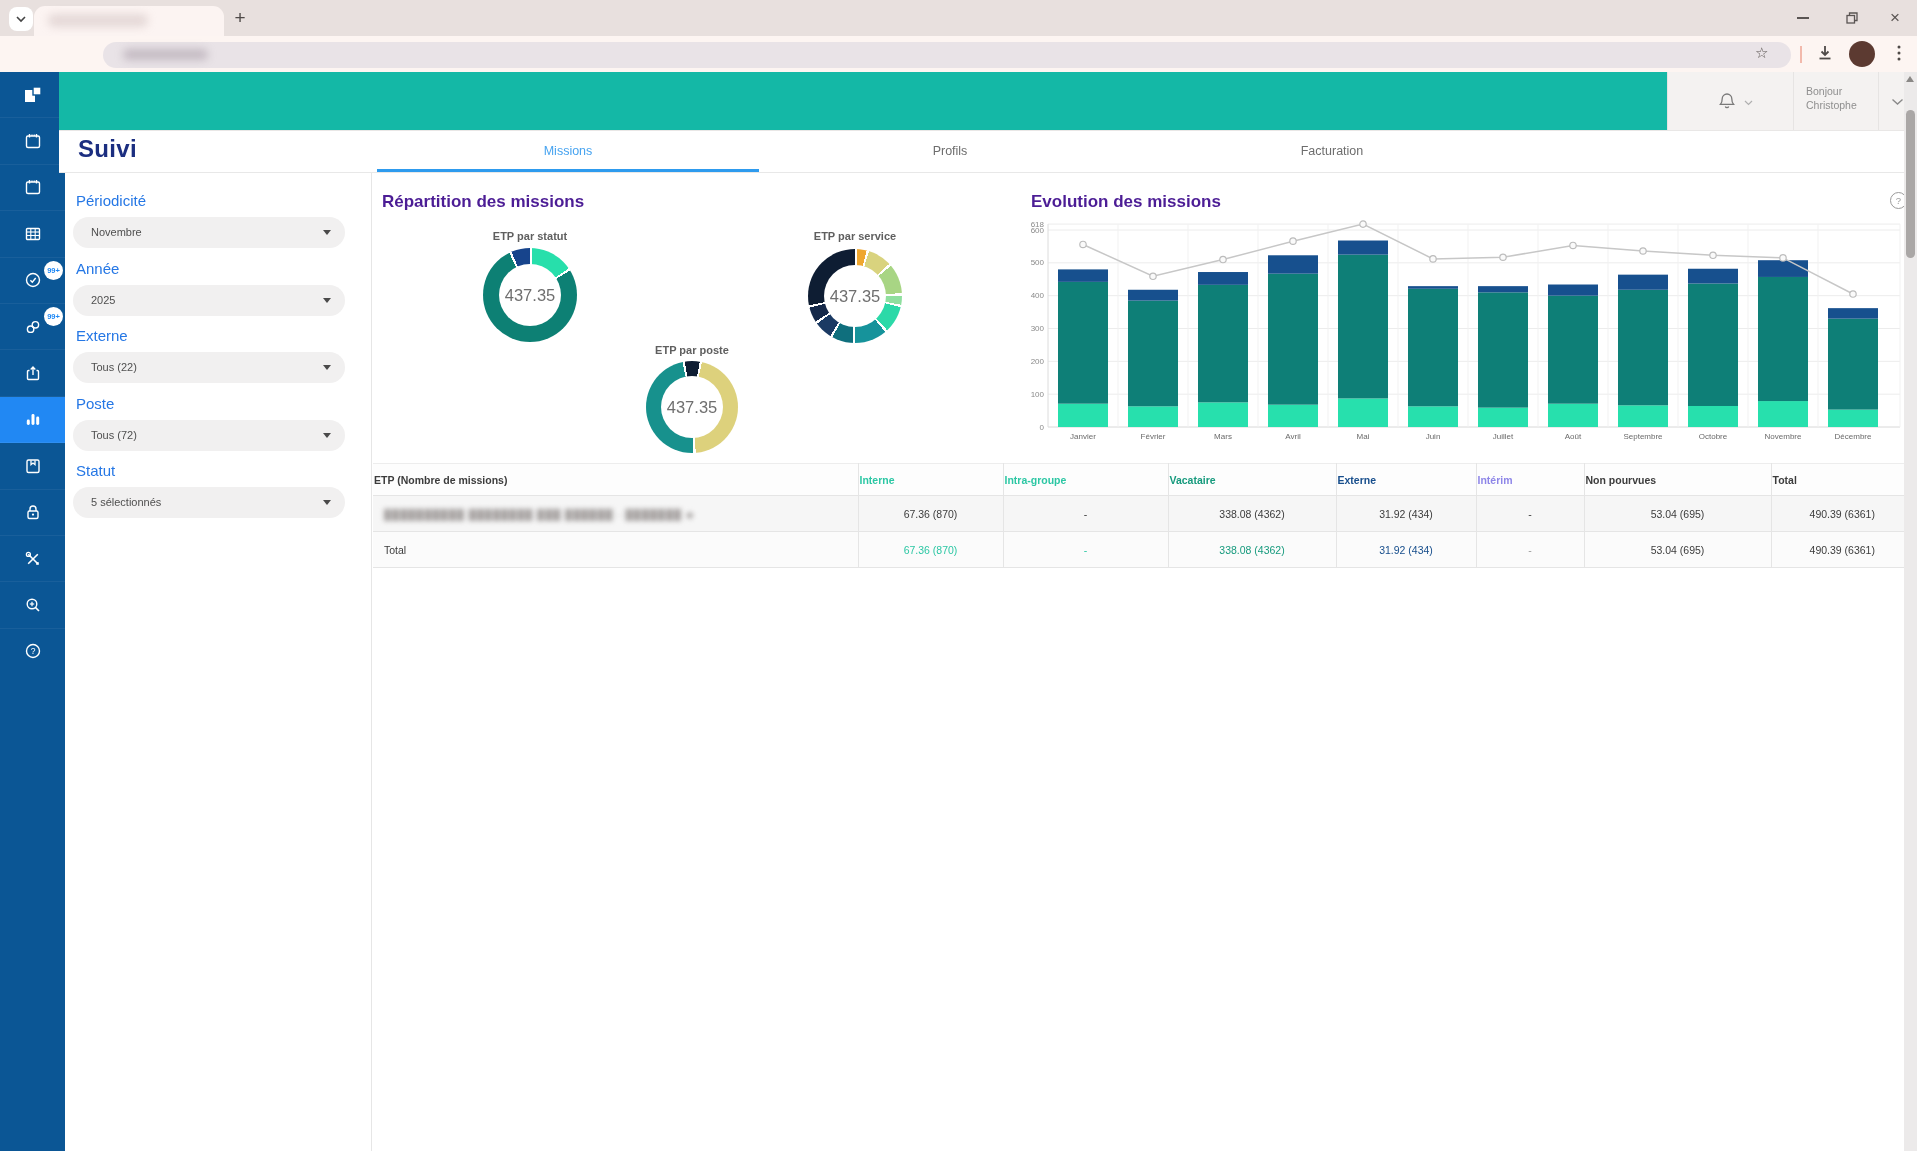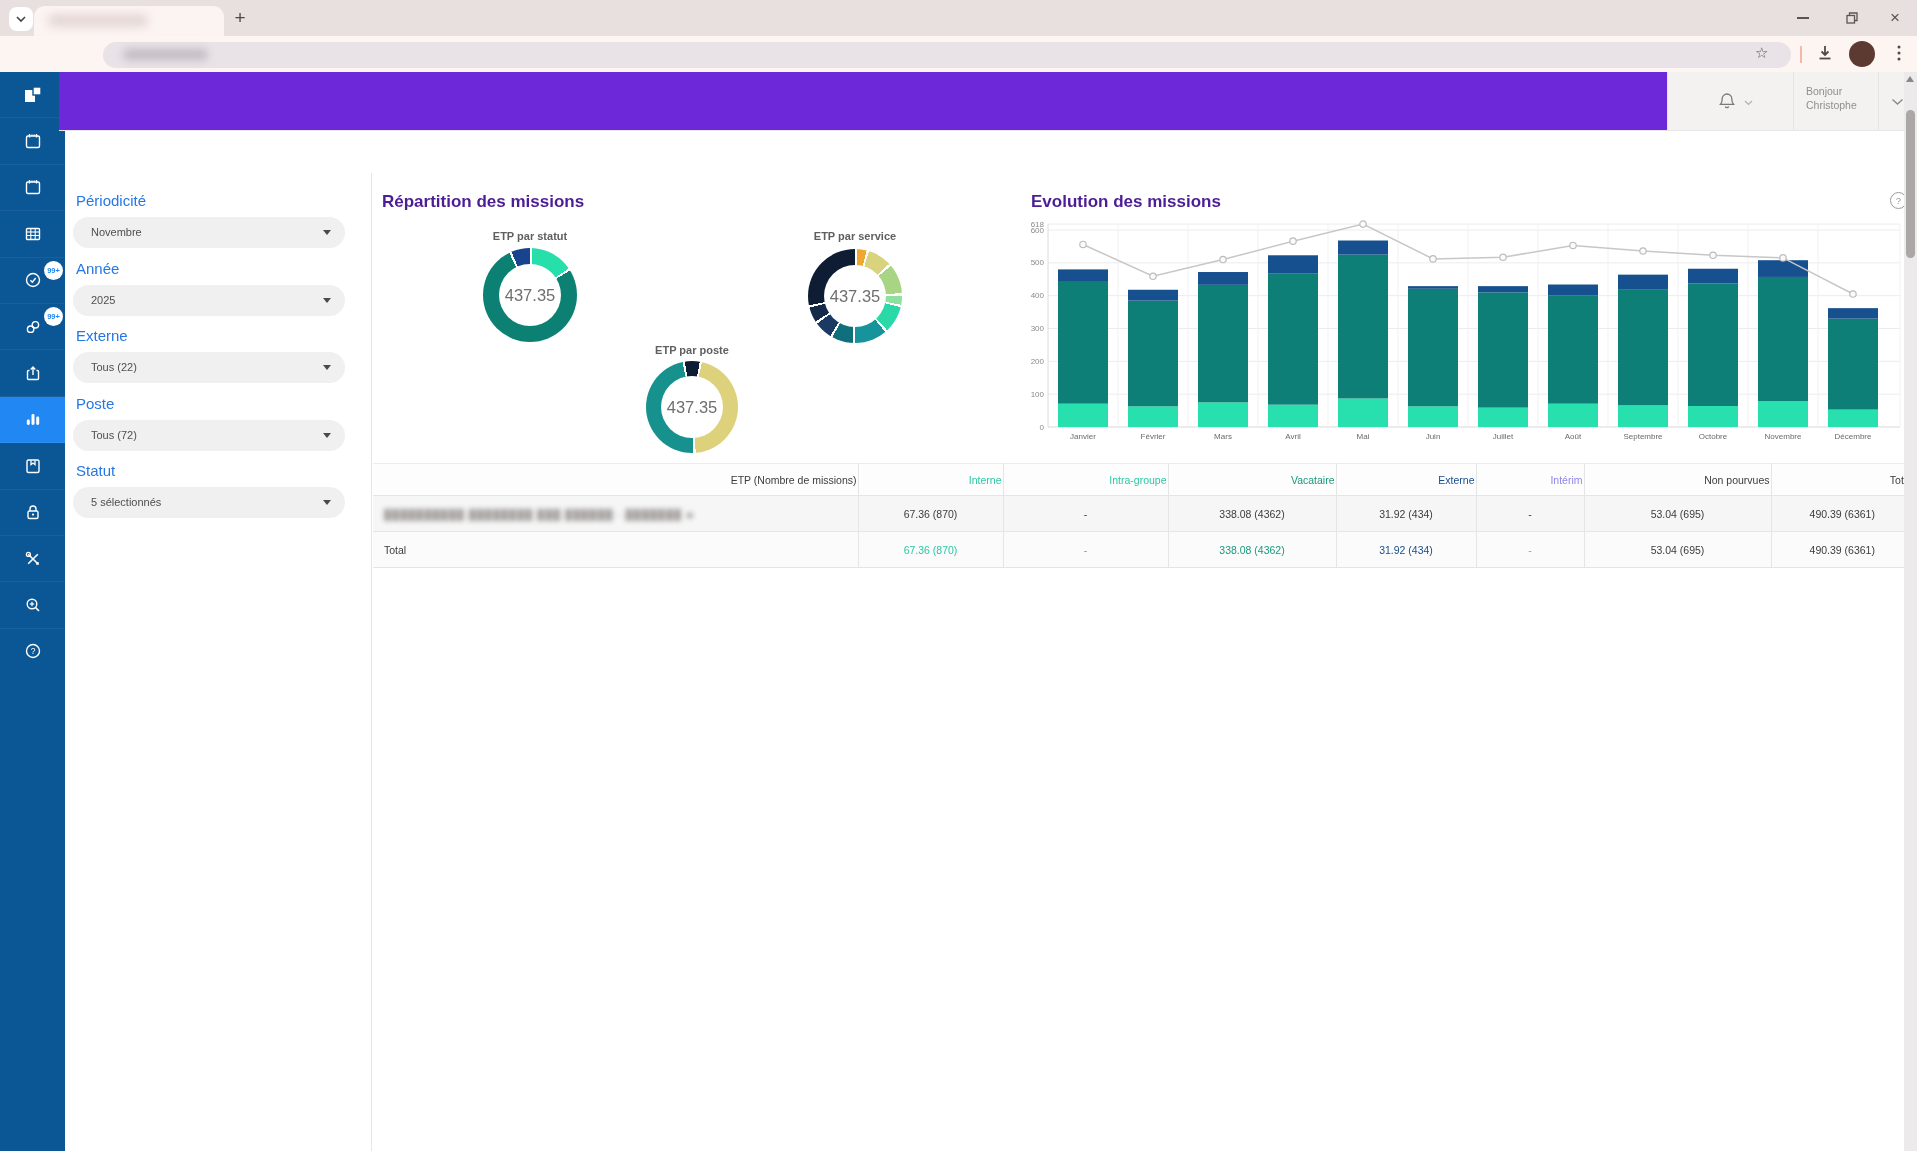--- a/index.html
+++ b/index.html
@@ -20,21 +20,21 @@
   .pinkdiv{position:absolute;left:1800px;top:46px;width:2px;height:17px;background:#f2b9ac}
   .avatar{position:absolute;left:1849px;top:41px;width:26px;height:26px;border-radius:50%;background:#5c3a31;cursor:pointer}
   
   .sidebar{position:absolute;left:0;top:72px;width:65px;height:1079px;background:#0b5695}
   .sb-item{height:45.4px;display:flex;align-items:center;justify-content:center;position:relative;
            border-bottom:1px solid rgba(255,255,255,0.06);cursor:pointer}
   .sb-item.active{background:#2188f3}
   .badge{position:absolute;right:2px;top:3px;width:19px;height:19px;border-radius:50%;background:#fff;
          display:flex;align-items:center;justify-content:center;font-size:7.5px;font-weight:bold;color:#1e88f5}
   
-  .appheader{position:absolute;left:59px;top:72px;width:1858px;height:59px;background:#6d28d9;border-bottom:1px solid #e9e7e6;box-sizing:border-box}
+  .appheader{position:absolute;left:59px;top:72px;width:1858px;height:59px;background:#14b8a6;border-bottom:1px solid #e9e7e6;box-sizing:border-box}
   .hdr-right{position:absolute;right:0;top:0;width:249px;height:58px;background:#f4f2f1;border-left:1px solid #e6e4e3}
   .hdr-sep{position:absolute;top:0;width:1px;height:58px;background:#e6e4e3}
   .greeting{position:absolute;left:138px;top:12px;font-size:10.5px;color:#8f8f8f;line-height:14px}
   
   .titlerow{position:absolute;left:59px;top:131px;width:1858px;height:42px;background:#fff;border-bottom:1px solid #e8e8e8;box-sizing:border-box}
   .pagetitle{position:absolute;left:19px;top:4px;font-size:24px;font-weight:600;color:#1b2e80;letter-spacing:.3px}
   .tab{position:absolute;top:0;width:382px;height:41px;text-align:center;line-height:41px;font-size:12.5px;color:#6d6d6d;cursor:pointer}
   .tab.active{color:#46a3f0}
   .tab-underline{position:absolute;left:318px;top:38px;width:382px;height:3px;background:#2e9bee}
   
@@ -48,21 +48,21 @@
   .sectiontitle{position:absolute;font-size:17px;font-weight:600;color:#4c1d95}
   .donut{position:absolute;border-radius:50%}
   .donut .hole{position:absolute;inset:16px;background:#fff;border-radius:50%;display:flex;align-items:center;justify-content:center;
                font-size:16.5px;color:#6f6f6f}
   .donut-title{position:absolute;width:150px;text-align:center;font-size:11px;font-weight:700;color:#5f5f5f}
   .infoicon{position:absolute;left:1890px;top:192px;width:15px;height:15px;border:1.2px solid #9a9a9a;border-radius:50%;
             display:flex;align-items:center;justify-content:center;font-size:9.5px;color:#9a9a9a;cursor:pointer}
   
   .tablewrap{position:absolute;left:373px;top:463px;width:1540px}
   .mtable{width:1540px;border-collapse:collapse;table-layout:fixed;font-size:10.5px;color:#3c3c3c}
-  .mtable th{height:29px;font-weight:400;background:#fdfdfd;border-top:1px solid #ededed;border-bottom:1px solid #e5e5e5;border-right:1px solid #e5e5e5;text-align:right}
+  .mtable th{height:29px;font-weight:700;background:#fdfdfd;border-top:1px solid #ededed;border-bottom:1px solid #e5e5e5;border-right:1px solid #e5e5e5;text-align:left}
   .mtable th:last-child,.mtable td:last-child{border-right:none}
   .mtable td{height:33px;border-bottom:1px solid #e5e5e5;border-right:1px solid #e5e5e5;text-align:center}
   .mtable tr.row-data td{background:#f6f6f6}
   .mtable tr.row-total td{background:#fbfbfb}
   .cell-name,.cell-total-label{text-align:left !important;padding-left:11px}
   .blurred{filter:blur(2.6px);color:#a7a3a2;font-size:10px;letter-spacing:1px}
   
   .scrolltrack{position:absolute;left:1904px;top:72px;width:13px;height:1079px;background:#eceaea;cursor:pointer}
   .scrollthumb{position:absolute;left:2px;top:38px;width:9px;height:148px;background:#aaa7a6;border-radius:5px;cursor:pointer}
   .scrollarrow{position:absolute;left:2px;top:4px;width:0;height:0;border-left:4.5px solid transparent;border-right:4.5px solid transparent;border-bottom:6px solid #8a8886}
@@ -233,20 +233,27 @@
       <div class="greeting">
         <div>Bonjour</div>
         <div>Christophe</div>
       </div>
       <svg class="abs" style="left:223px;top:26px" width="13" height="8">
           <polyline points="1.5,1.5 6.5,6 11.5,1.5" fill="none" stroke="#8a8a8a" stroke-width="1.4"></polyline>
         </svg>
     </div>
   </div>
 
+  <div class="titlerow">
+    <div class="pagetitle">Suivi</div>
+    <div class="tab active" style="left:318px">Missions</div>
+    <div class="tab" style="left:700px">Profils</div>
+    <div class="tab" style="left:1082px">Facturation</div>
+    <div class="tab-underline"></div>
+  </div>
 
   <div class="filters">
     <div class="f-label" style="top:19px">Périodicité</div>
     <div class="pill" style="top:44px">
       <span class="val">Novembre</span>
         <span class="caret"></span>
     </div>
     <div class="f-label" style="top:87px">Année</div>
     <div class="pill" style="top:112px">
       <span class="val">2025</span>

